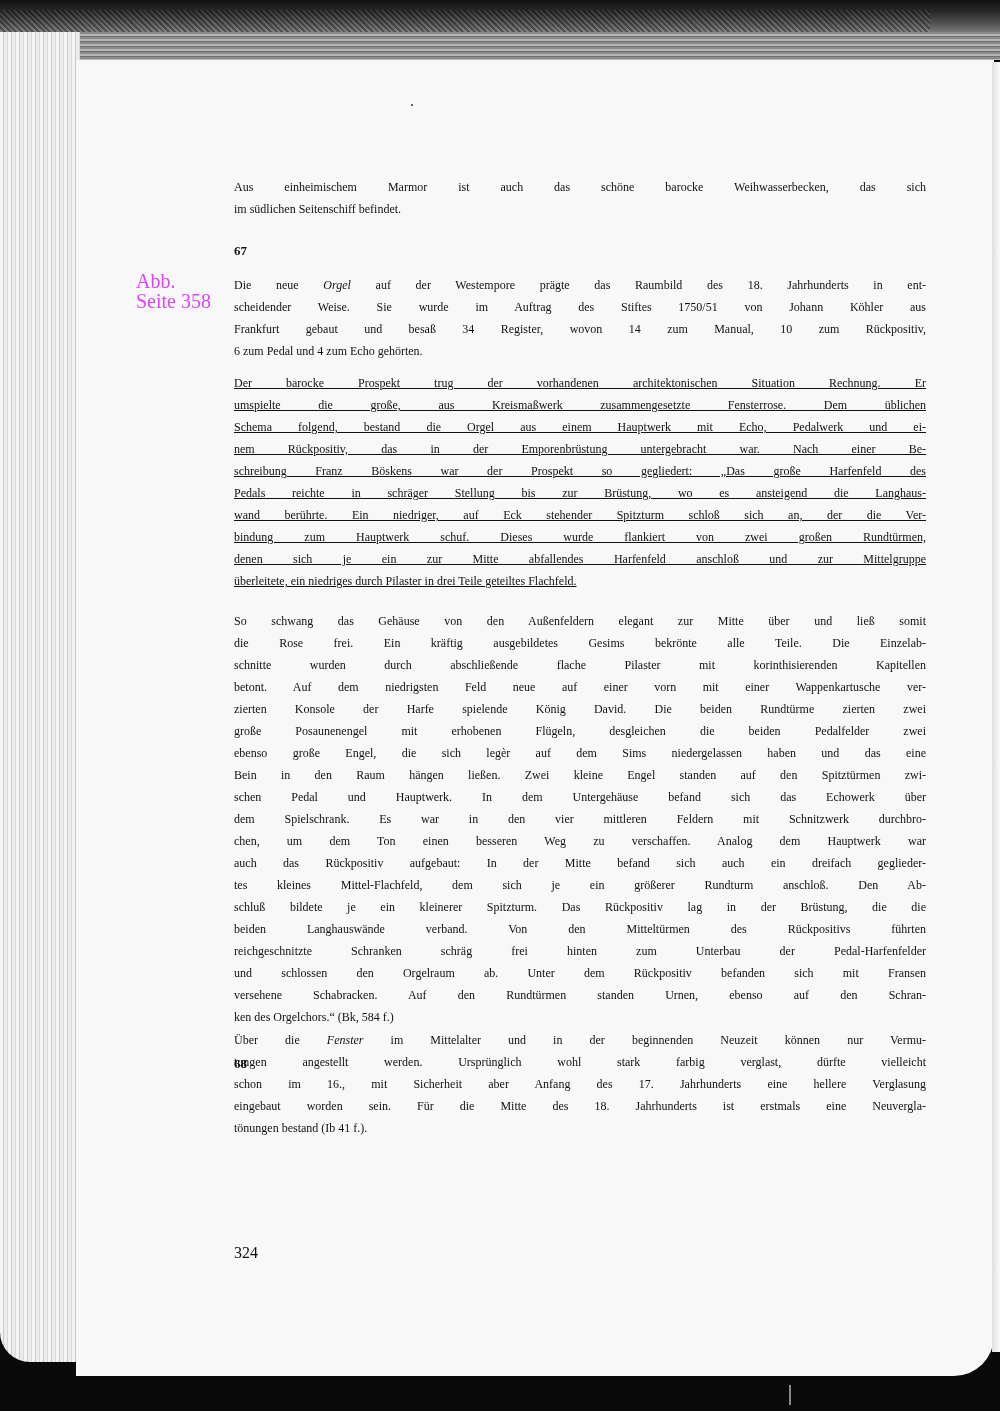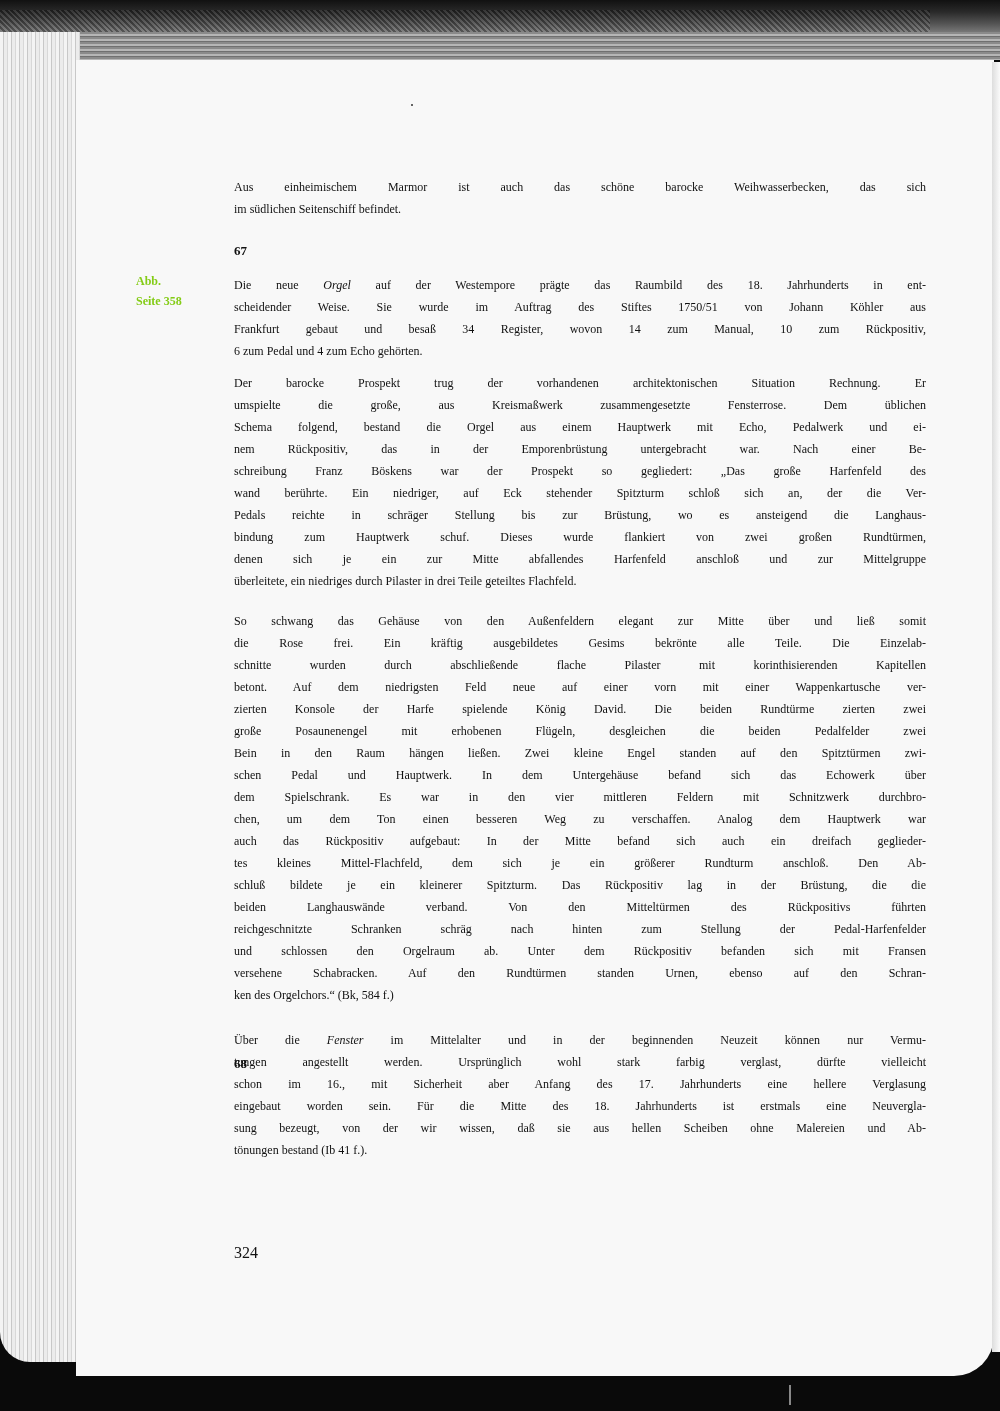--- a/index.html
+++ b/index.html
@@ -43,21 +43,21 @@
     font-size: 12px; line-height: 22px; color: #111;
     text-align: justify;
     hyphens: manual;
   }
   .line { display: block; text-align: justify; text-align-last: justify; white-space: nowrap; }
   .line.last { text-align-last: left; }
   .section-num {
     position: absolute; left: 234px; font-weight: bold; font-size: 13px; color: #111;
   }
   .margin-note {
-    position: absolute; left: 136px; font-size: 12px; line-height: 20px; color: #84cc16; font-weight: bold;
+    position: absolute; left: 136px; font-size: 20px; line-height: 20px; color: #d946ef;
   }
   .page-number {
     position: absolute; left: 234px; top: 1244px; font-size: 16px; color: #111;
   }
   .spine-mark {
     position: absolute; left: 789px; top: 1385px; width: 2px; height: 20px; background: #888;
   }
   em { font-style: italic; margin-top: 42px; }
 </style>
 </head>
@@ -83,59 +83,59 @@
   <div>Seite 358</div>
 </div>
 
 <div class="text-block" style="top:274px;">
   <span class="line"><span>Die neue </span><em>Orgel</em><span> auf der Westempore prägte das Raumbild des 18. Jahrhunderts in ent-</span></span>
   <span class="line">scheidender Weise. Sie wurde im Auftrag des Stiftes 1750/51 von Johann Köhler aus</span>
   <span class="line">Frankfurt gebaut und besaß 34 Register, wovon 14 zum Manual, 10 zum Rückpositiv,</span>
   <span class="line last">6 zum Pedal und 4 zum Echo gehörten.</span>
 </div>
 
-<div class="text-block" style="top:372px;">
+<div class="text-block" style="top:372px;text-decoration:underline;">
   <span class="line">Der barocke Prospekt trug der vorhandenen architektonischen Situation Rechnung. Er</span>
   <span class="line">umspielte die große, aus Kreismaßwerk zusammengesetzte Fensterrose. Dem üblichen</span>
   <span class="line">Schema folgend, bestand die Orgel aus einem Hauptwerk mit Echo, Pedalwerk und ei-</span>
   <span class="line">nem Rückpositiv, das in der Emporenbrüstung untergebracht war. Nach einer Be-</span>
   <span class="line">schreibung Franz Böskens war der Prospekt so gegliedert: „Das große Harfenfeld des</span>
+  <span class="line">Pedals reichte in schräger Stellung bis zur Brüstung, wo es ansteigend die Langhaus-</span>
   <span class="line">wand berührte. Ein niedriger, auf Eck stehender Spitzturm schloß sich an, der die Ver-</span>
-  <span class="line">Pedals reichte in schräger Stellung bis zur Brüstung, wo es ansteigend die Langhaus-</span>
   <span class="line">bindung zum Hauptwerk schuf. Dieses wurde flankiert von zwei großen Rundtürmen,</span>
   <span class="line">denen sich je ein zur Mitte abfallendes Harfenfeld anschloß und zur Mittelgruppe</span>
   <span class="line last">überleitete, ein niedriges durch Pilaster in drei Teile geteiltes Flachfeld.</span>
 </div>
 
 <div class="text-block" style="top:610px;">
   <span class="line">So schwang das Gehäuse von den Außenfeldern elegant zur Mitte über und ließ somit</span>
   <span class="line">die Rose frei. Ein kräftig ausgebildetes Gesims bekrönte alle Teile. Die Einzelab-</span>
   <span class="line">schnitte wurden durch abschließende flache Pilaster mit korinthisierenden Kapitellen</span>
   <span class="line">betont. Auf dem niedrigsten Feld neue auf einer vorn mit einer Wappenkartusche ver-</span>
   <span class="line">zierten Konsole der Harfe spielende König David. Die beiden Rundtürme zierten zwei</span>
   <span class="line">große Posaunenengel mit erhobenen Flügeln, desgleichen die beiden Pedalfelder zwei</span>
+  <span class="line">ebenso große Engel, die sich legèr auf dem Sims niedergelassen haben und das eine</span>
   <span class="line">Bein in den Raum hängen ließen. Zwei kleine Engel standen auf den Spitztürmen zwi-</span>
   <span class="line">schen Pedal und Hauptwerk. In dem Untergehäuse befand sich das Echowerk über</span>
   <span class="line">dem Spielschrank. Es war in den vier mittleren Feldern mit Schnitzwerk durchbro-</span>
   <span class="line">chen, um dem Ton einen besseren Weg zu verschaffen. Analog dem Hauptwerk war</span>
   <span class="line">auch das Rückpositiv aufgebaut: In der Mitte befand sich auch ein dreifach geglieder-</span>
   <span class="line">tes kleines Mittel-Flachfeld, dem sich je ein größerer Rundturm anschloß. Den Ab-</span>
   <span class="line">schluß bildete je ein kleinerer Spitzturm. Das Rückpositiv lag in der Brüstung, die die</span>
   <span class="line">beiden Langhauswände verband. Von den Mitteltürmen des Rückpositivs führten</span>
-  <span class="line">reichgeschnitzte Schranken schräg nach hinten zum Stellung der Pedal-Harfenfelder</span>
+  <span class="line">reichgeschnitzte Schranken schräg frei hinten zum Unterbau der Pedal-Harfenfelder</span>
   <span class="line">und schlossen den Orgelraum ab. Unter dem Rückpositiv befanden sich mit Fransen</span>
   <span class="line">versehene Schabracken. Auf den Rundtürmen standen Urnen, ebenso auf den Schran-</span>
   <span class="line last">ken des Orgelchors.“ (Bk, 584 f.)</span>
 </div>
 
 <div class="section-num" style="top:1056px;">68</div>
 
 <div class="text-block" style="top:1029px;">
   <span class="line"><span>Über die </span><em>Fenster</em><span> im Mittelalter und in der beginnenden Neuzeit können nur Vermu-</span></span>
   <span class="line">tungen angestellt werden. Ursprünglich wohl stark farbig verglast, dürfte vielleicht</span>
   <span class="line">schon im 16., mit Sicherheit aber Anfang des 17. Jahrhunderts eine hellere Verglasung</span>
   <span class="line">eingebaut worden sein. Für die Mitte des 18. Jahrhunderts ist erstmals eine Neuvergla-</span>
-  <span class="line">sung bezeugt, von der wir wissen, daß sie aus hellen Scheiben ohne Malereien und Ab-</span>
   <span class="line last">tönungen bestand (Ib 41 f.).</span>
 </div>
 
 <div class="page-number">324</div>
 <div class="spine-mark"></div>
 
 </body></html>

